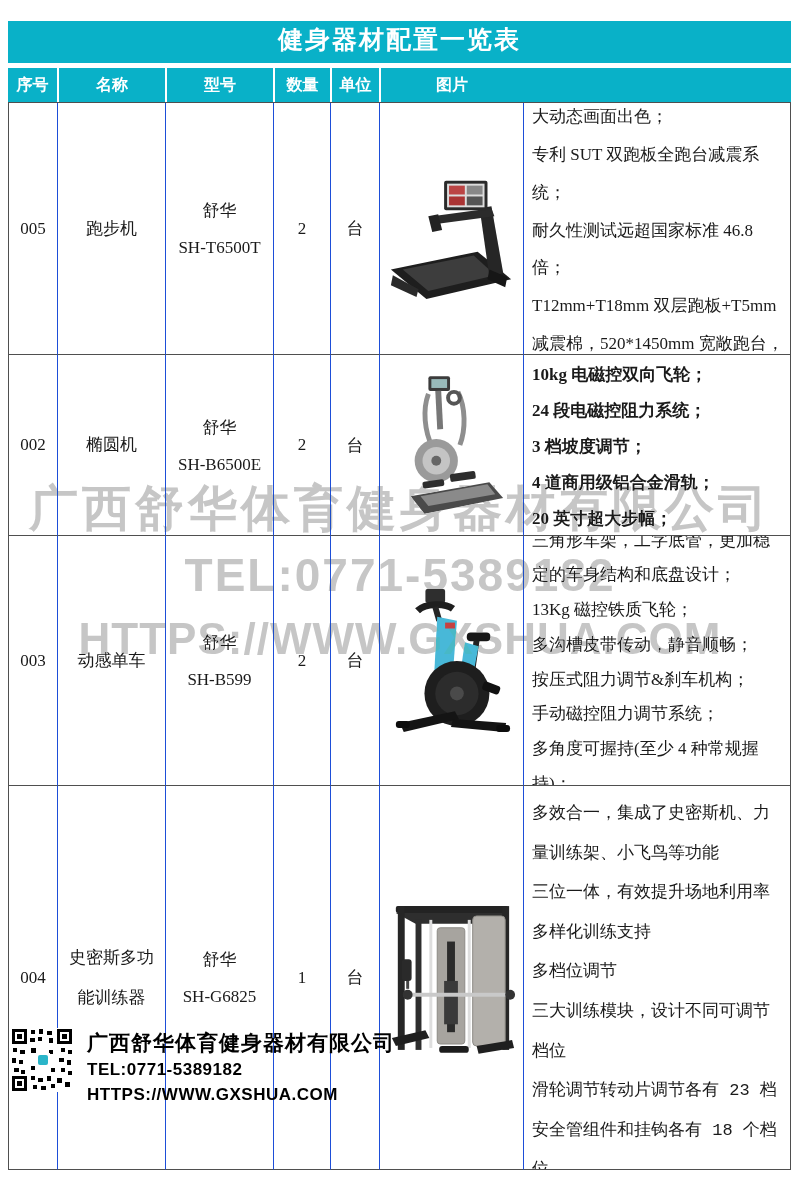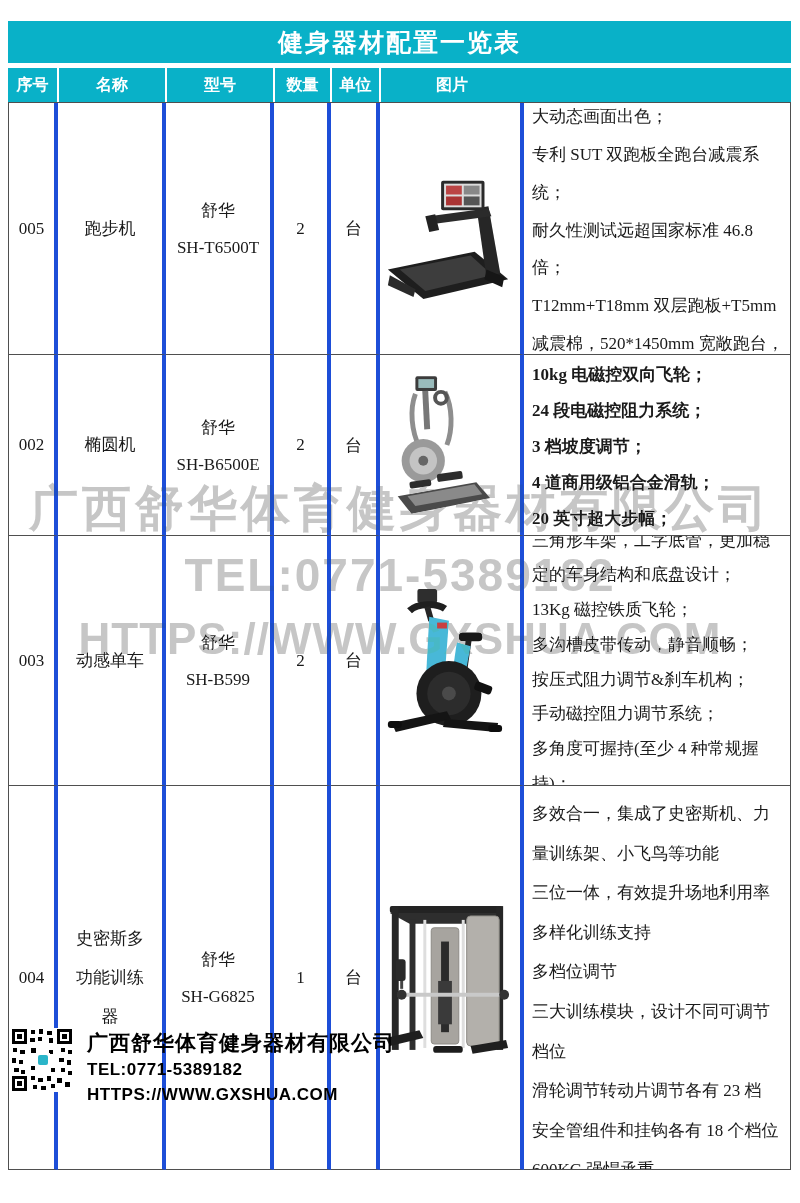--- a/index.html
+++ b/index.html
@@ -3,49 +3,49 @@
 <meta charset="utf-8">
 <style>
   html,body{margin:0;padding:0;}
   body{font-family:"Liberation Serif", serif; background:#ffffff;}
   .page{position:relative; width:800px; height:1203px; background:#fff; overflow:hidden;}
 
   .table-wrap{position:absolute; left:8px; top:21px; width:783px;}
 
   .title-band{height:42px; background:#09b1c8; color:#fff; text-align:center;
     line-height:42px; font-size:25px; font-weight:bold;
-    font-family:Liberation Sans, sans-serif; letter-spacing:2px; margin-bottom:5px;}
+    font-family:Liberation Mono, monospace; letter-spacing:2px; margin-bottom:5px;}
 
   .grid-row{display:grid; grid-template-columns:49px 108px 108px 57px 49px 144px 1fr;}
 
   .head-row{height:34px; background:#09b1c8;}
   .head-cell{color:#fff; font-weight:bold; font-size:16px;
     font-family:"Liberation Sans", sans-serif; display:flex; align-items:center;
     justify-content:center; border-left:2px solid #fff;}
   .head-cell:first-child{border-left:none;border-radius:12px;}
 
   .tbody{border:1px solid #4f4f4f; border-bottom:none;}
-  .body-row .cell{border-right:4px solid #1d4ed8; border-bottom:1px solid #4f4f4f;
-    display:flex; flex-direction:column; justify-content:center;
+  .body-row .cell{border-right:1px solid #1d4ed8; border-bottom:1px solid #4f4f4f;
+    display:flex; flex-direction:column; align-items:center; justify-content:center;
     text-align:center; font-size:17px; color:#1a1a1a; overflow:hidden;}
   .body-row .cell:last-child{border-right:none;}
   .row-1{height:252px;} .row-2{height:181px;} .row-3{height:250px;} .row-4{height:384px;}
 
   .name-cell{padding:6px 10px; line-height:2.3em;}
   .model-cell span{display:block;}
   .model-gap{height:16px;}
 
   .remark-cell{align-items:flex-start !important; text-align:left !important;
     padding:4px 6px 0 8px; font-size:15px;}
   .remark-cell p{margin:0;}
   .lh-a p{line-height:2.22em;}
   .lh-b p{line-height:2.12em;font-weight:bold;}
   .lh-c p{line-height:2.04em;}
   .lh-d p{line-height:2.33em;}
-  .row-4 .remark-cell{justify-content:flex-start; padding-top:8px;}
+  .row-4 .remark-cell{justify-content:flex-start; padding-top:8px;font-family:Liberation Mono, monospace;}
 
   .img-cell{justify-content:center;}
 
   
   .watermark{position:absolute; left:0; top:0; width:800px; height:1203px;
     pointer-events:none; font-family:"Liberation Sans", sans-serif; font-weight:bold;
     color:#c6c6c6; mix-blend-mode:darken; z-index:6;}
   .wm-line{position:absolute; width:100%; text-align:center; white-space:nowrap;}
   .wm-1{top:476px; font-size:49px; letter-spacing:4px;}
   .wm-2{top:548px; font-size:46px; letter-spacing:2px;}

